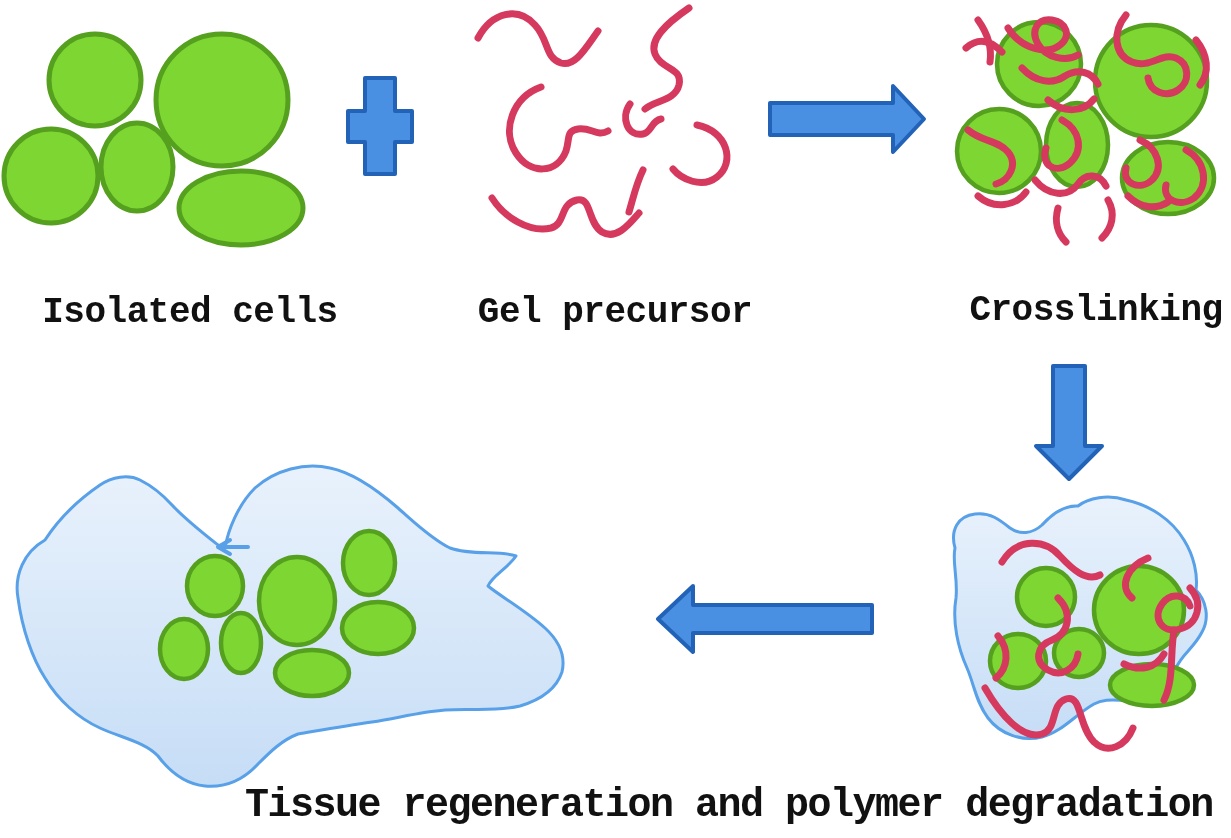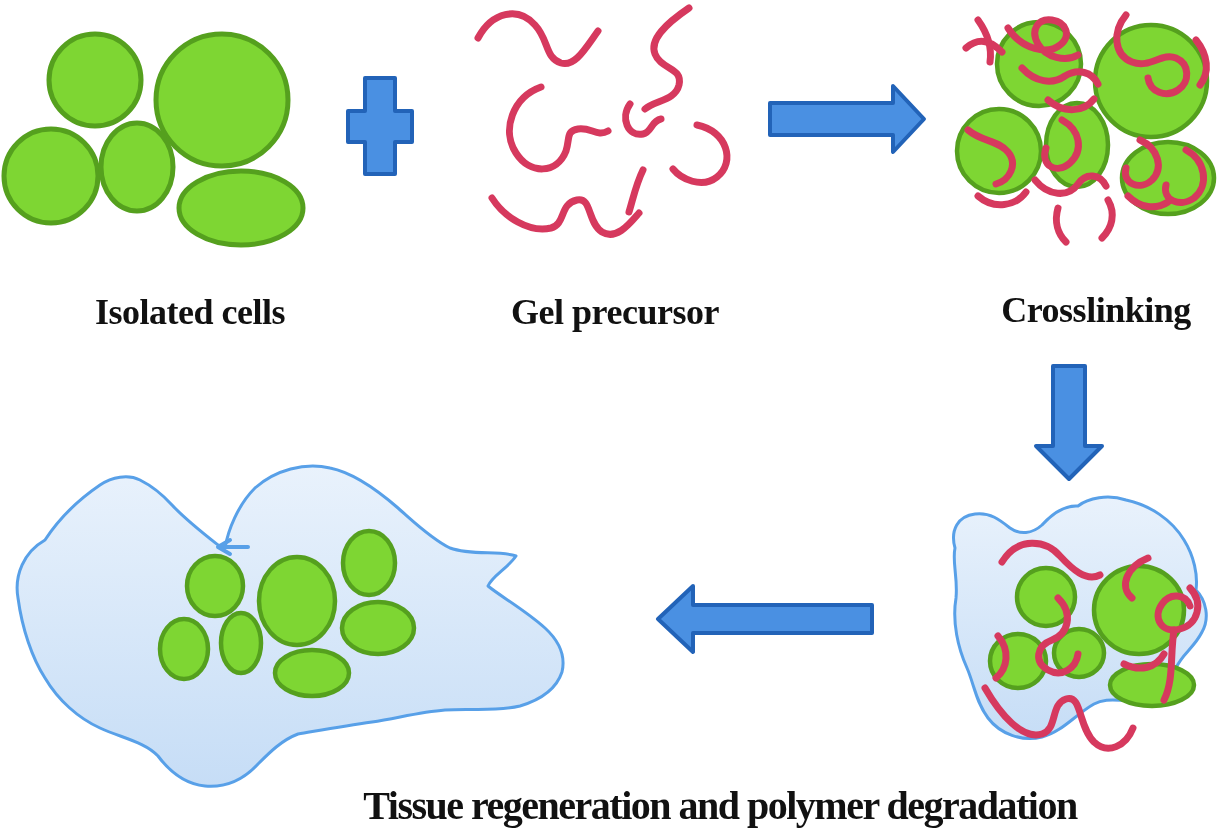--- a/index.html
+++ b/index.html
@@ -1,21 +1,21 @@
 <!DOCTYPE html>
 <html style="--cell-fill: #7ed633; --cell-stroke: #55a01e; --polymer-stroke: #d6395e; --arrow-fill: #4a90e2; --arrow-stroke: #2263b8; --gel-fill-light: #e9f2fc; --gel-fill-dark: #c6ddf6; --gel-stroke: #58a0e8; --label-color: #111111;"><head>
 <meta charset="utf-8">
 <style>
   html,body{margin:0;padding:0;background:#ffffff;}
   #canvas{
     position:relative;
     width:1231px;height:838px;
     background:#ffffff;
     overflow:hidden;
-    font-family:Liberation Serif, serif;
+    font-family:Liberation Mono, monospace;
   }
   #diagram-svg{position:absolute;left:0;top:0;}
   .cell{
     fill:var(--cell-fill,#7ed633);
     stroke:var(--cell-stroke,#55a01e);
     stroke-width:5;
   }
   .cell-thin{stroke-width:4.5;}
   .polymer{
     fill:none;

